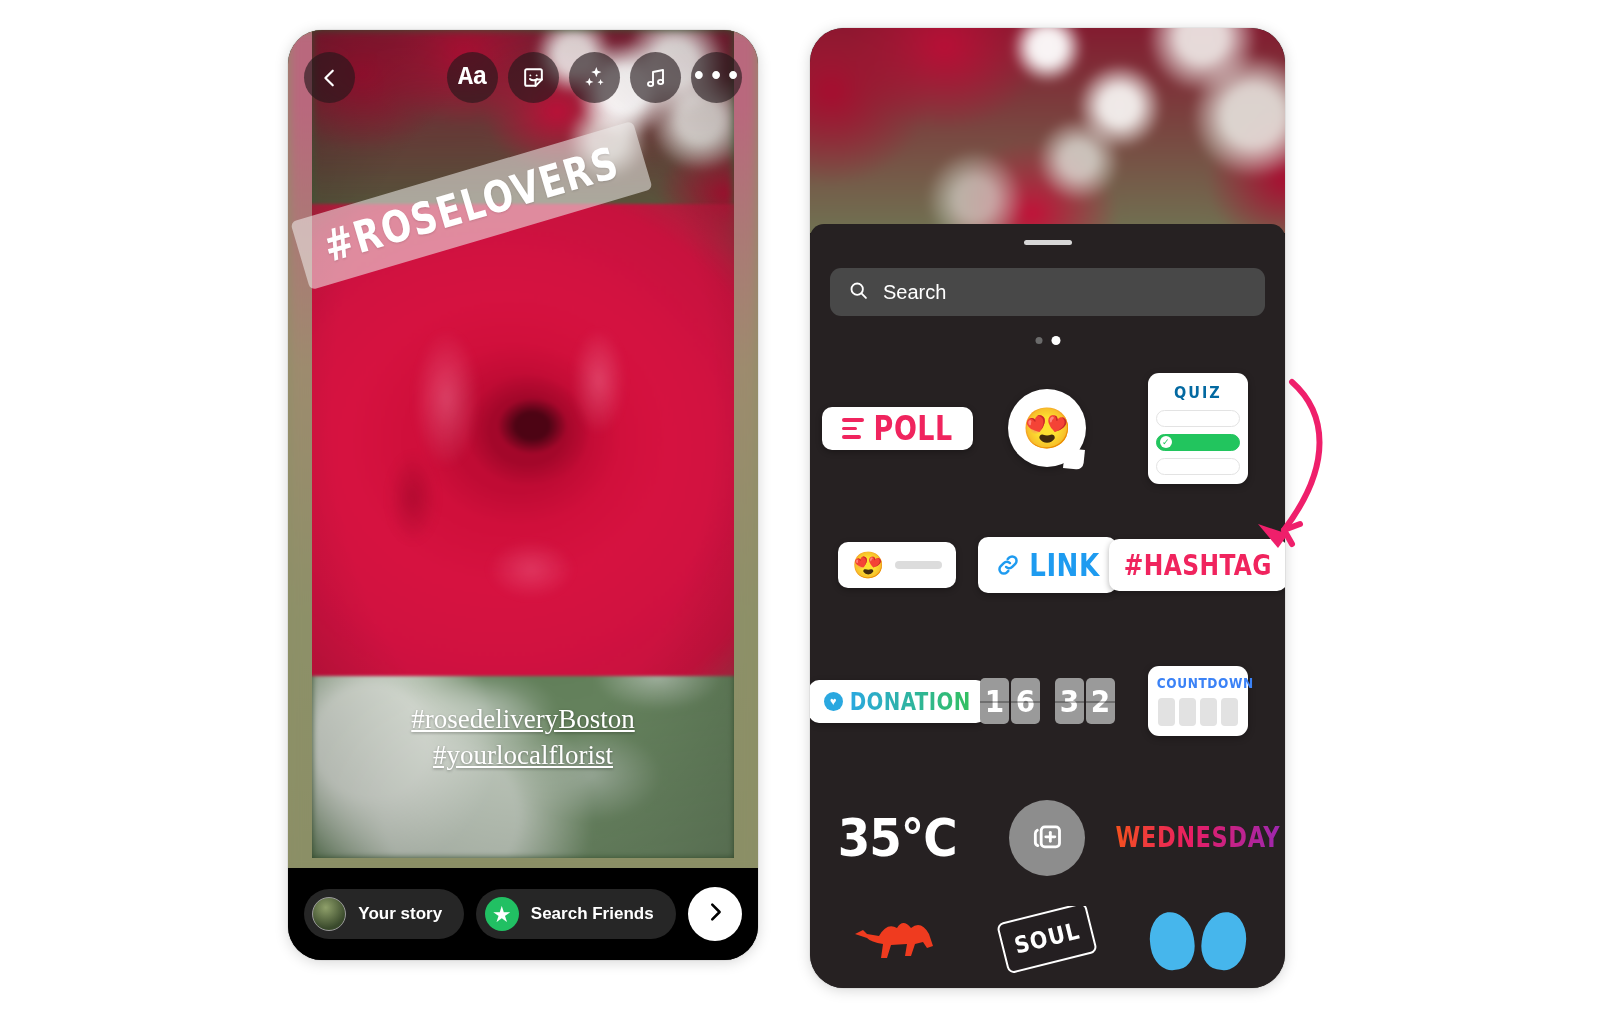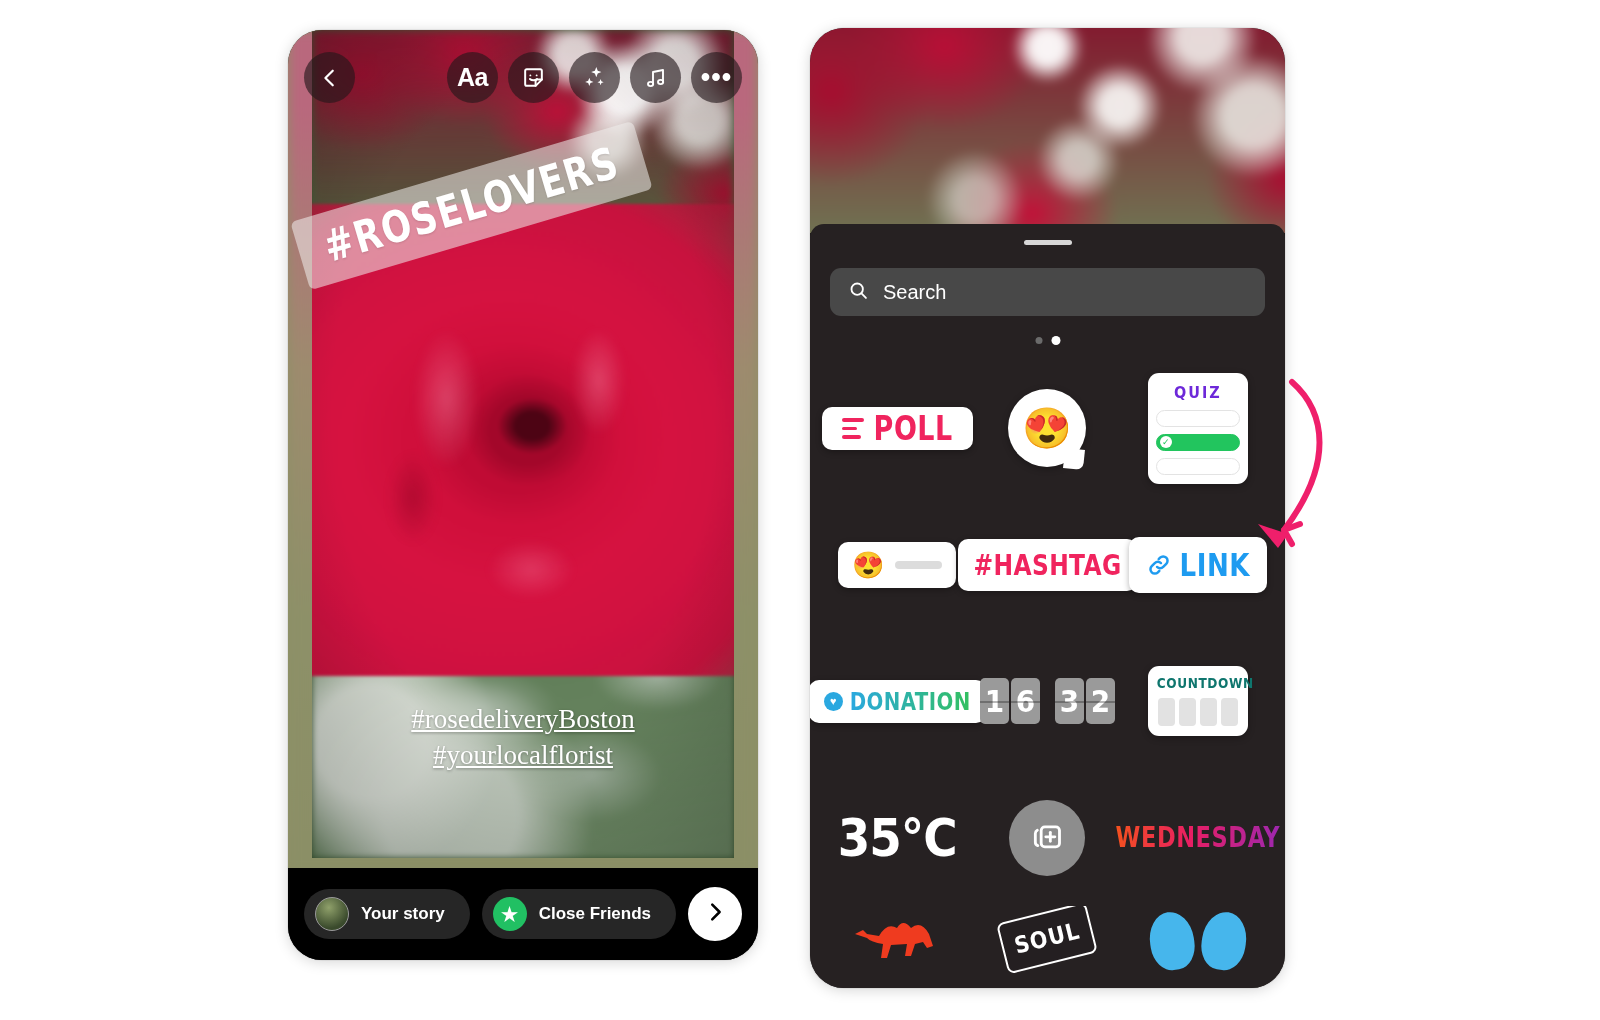--- a/index.html
+++ b/index.html
@@ -94,21 +94,21 @@
     filter: blur(4px);
   }
   .media .vignette{
     position:absolute; inset:0;
     background: radial-gradient(ellipse 82% 70% at 50% 46%, rgba(0,0,0,0) 55%, rgba(0,0,0,.22) 100%);
   }
 
   
   .story-topbar{
     position:absolute; left:0; top:22px; width:100%;
-    display:flex; align-items:center; padding: 0 16px; gap:10px;
+    display:flex; align-items:center; padding: 0 16px; gap:10px;font-family:Liberation Mono, monospace;
   }
   .tool-btn{
     width:51px; height:51px; border-radius:50%;
     background: rgba(34,22,26,.62);
     display:flex; align-items:center; justify-content:center;
     color:#fff; flex:0 0 auto;
   }
   .tool-btn svg{ display:block; }
   .tool-spacer{ flex:1 1 auto; }
   .aa-label{ font-size:25px; font-weight:700; letter-spacing:-.5px; line-height:1; color:#fff; }
@@ -243,21 +243,21 @@
   .emoji-bubble::after{
     content:""; position:absolute; right:2px; bottom:-2px;
     width:20px; height:20px; background:#fff; border-radius:3px 0 7px 0;
     transform: rotate(6deg);
   }
 
   .quiz-card{
     width:100px; background:#fff; border-radius:11px; padding:10px 8px 9px;
     box-shadow:0 2px 7px rgba(0,0,0,.3);
   }
-  .quiz-title{ text-align:center; color:#6d28d9; font-size:16px; font-weight:700;
+  .quiz-title{ text-align:center; color:#0369a1; font-size:16px; font-weight:700;
     letter-spacing:2px; font-family:"DejaVu Sans Condensed","Liberation Sans",sans-serif; margin-bottom:8px; }
   .quiz-opt{ height:17px; border-radius:9px; border:1.4px solid #e3e3e3; margin-bottom:7px; }
   .quiz-opt:last-child{ margin-bottom:0; }
   .quiz-opt.sel{ background:#22c55e; border-color:#22c55e; display:flex; align-items:center; padding-left:3px; }
   .quiz-check{ width:12px; height:12px; border-radius:50%; background:#fff; color:#22c55e;
     font-size:9px; display:flex; align-items:center; justify-content:center; line-height:1; }
 
   .slider-chip{ padding:10px 14px; gap:10px; width:118px; }
   .slider-emoji{ font-size:26px; line-height:1; }
   .slider-track{ flex:1; height:8px; border-radius:4px; background:#dcdcdc; }
@@ -285,21 +285,21 @@
     width:29px; height:46px; border-radius:5px; background:#9a9a9a;
     color:#fff; font-size:31px; font-weight:700; line-height:46px; text-align:center;
     font-family:"DejaVu Sans Condensed","Liberation Sans",sans-serif;
     position:relative; overflow:hidden;
   }
   .clock-d::after{ content:""; position:absolute; left:0; right:0; top:50%; height:1.5px; background:rgba(0,0,0,.28); }
   .clock-gap{ width:7px; }
 
   .cd-card{ width:100px; background:#fff; border-radius:11px; padding:9px 9px 10px;
     box-shadow:0 2px 7px rgba(0,0,0,.3); }
-  .cd-title{ color:#0f766e; font-size:13.5px; font-weight:700; letter-spacing:.6px; text-align:center;
+  .cd-title{ color:#3b82f6; font-size:13.5px; font-weight:700; letter-spacing:.6px; text-align:center;
     font-family:"DejaVu Sans Condensed","Liberation Sans",sans-serif; margin-bottom:7px; }
   .cd-digits{ display:flex; gap:4px; justify-content:center; }
   .cd-digits i{ display:block; width:17px; height:28px; border-radius:4px; background:#e2e2e2; }
 
   .temp-text{ color:#fff; font-size:52px; font-weight:700; letter-spacing:-1px;
     font-family:"DejaVu Sans Condensed","Liberation Sans",sans-serif; }
   .addphoto{
     width:76px; height:76px; border-radius:50%; background:#8d8d8d;
     display:flex; align-items:center; justify-content:center; color:#fff;
   }
@@ -400,21 +400,21 @@
       </div>
     </div>
 
     <div class="story-bottom">
       <div class="pill">
         <span class="avatar"></span>
         <span class="pill-txt">Your story</span>
       </div>
       <div class="pill">
         <span class="cf-badge">★</span>
-        <span class="pill-txt">Close Friends</span>
+        <span class="pill-txt">Search Friends</span>
       </div>
       <div class="next-btn">
         <span>
           <svg width="22" height="22" viewBox="0 0 24 24" fill="none" stroke="#000" stroke-width="2.8" stroke-linecap="round" stroke-linejoin="round">
               <polyline points="9 4 17 12 9 20"></polyline>
             </svg>
         </span>
       </div>
     </div>
   </div>
@@ -473,33 +473,33 @@
         </div>
 
         <div class="grid-row">
           <div class="cell">
             <div class="chip slider-chip">
               <span class="slider-emoji">😍</span>
               <span class="slider-track"></span>
             </div>
           </div>
           <div class="cell">
-            <div class="chip hash-chip">
-              <span class="hash-text">#HASHTAG</span>
-            </div>
-          </div>
-          <div class="cell">
             <div class="chip link-chip">
               <span class="link-ico">
                 <svg width="26" height="26" viewBox="0 0 24 24" fill="none" stroke="#1e9bf0" stroke-width="2.3" stroke-linecap="round">
                     <path d="M10.2 13.8a4 4 0 0 0 5.7 0l2.8-2.8a4 4 0 1 0-5.7-5.7l-1.3 1.3"></path>
                     <path d="M13.8 10.2a4 4 0 0 0-5.7 0l-2.8 2.8a4 4 0 1 0 5.7 5.7l1.3-1.3"></path>
                   </svg>
               </span>
               <span class="link-text">LINK</span>
+            </div>
+          </div>
+          <div class="cell">
+            <div class="chip hash-chip">
+              <span class="hash-text">#HASHTAG</span>
             </div>
           </div>
         </div>
 
         <div class="grid-row">
           <div class="cell">
             <div class="chip don-chip">
               <span class="don-heart">♥</span>
               <span class="don-text">DONATION</span>
             </div>

